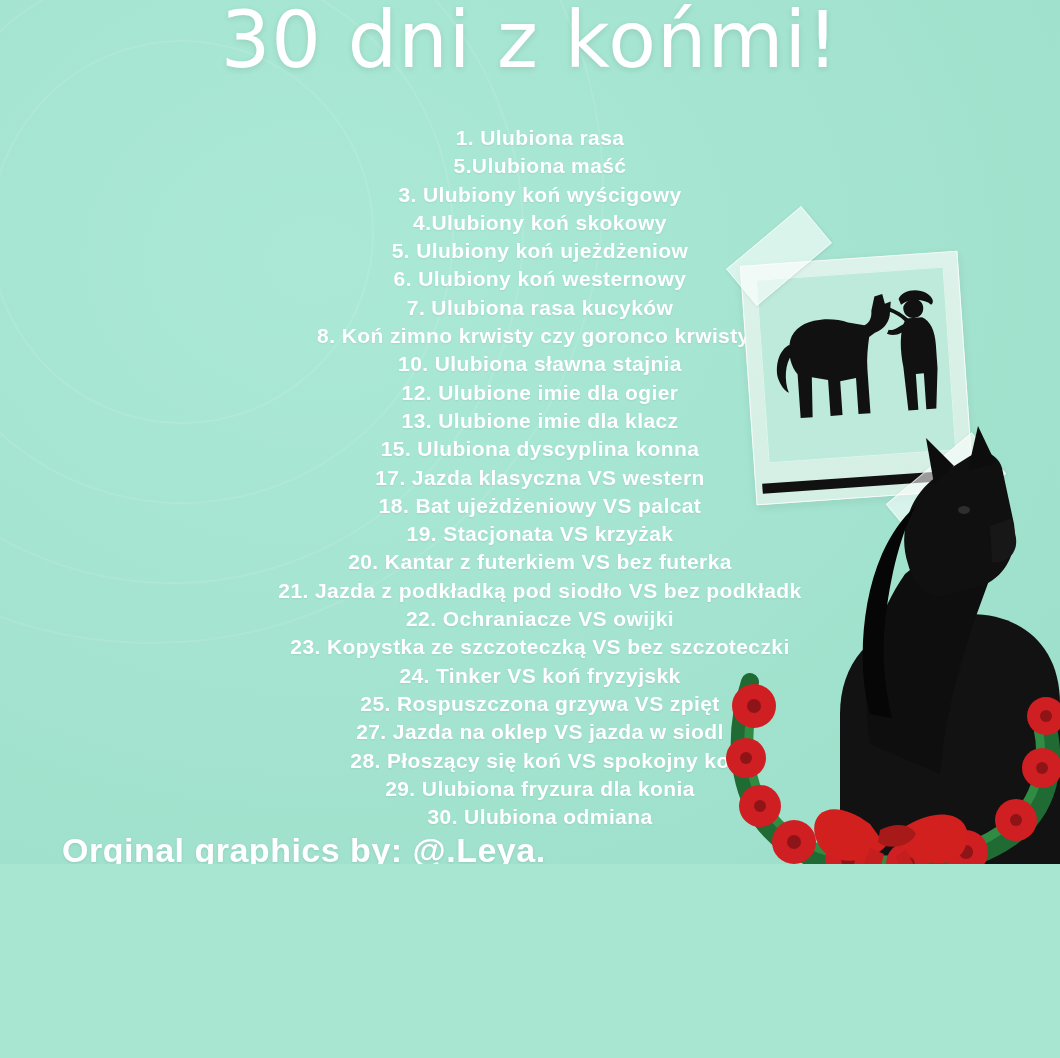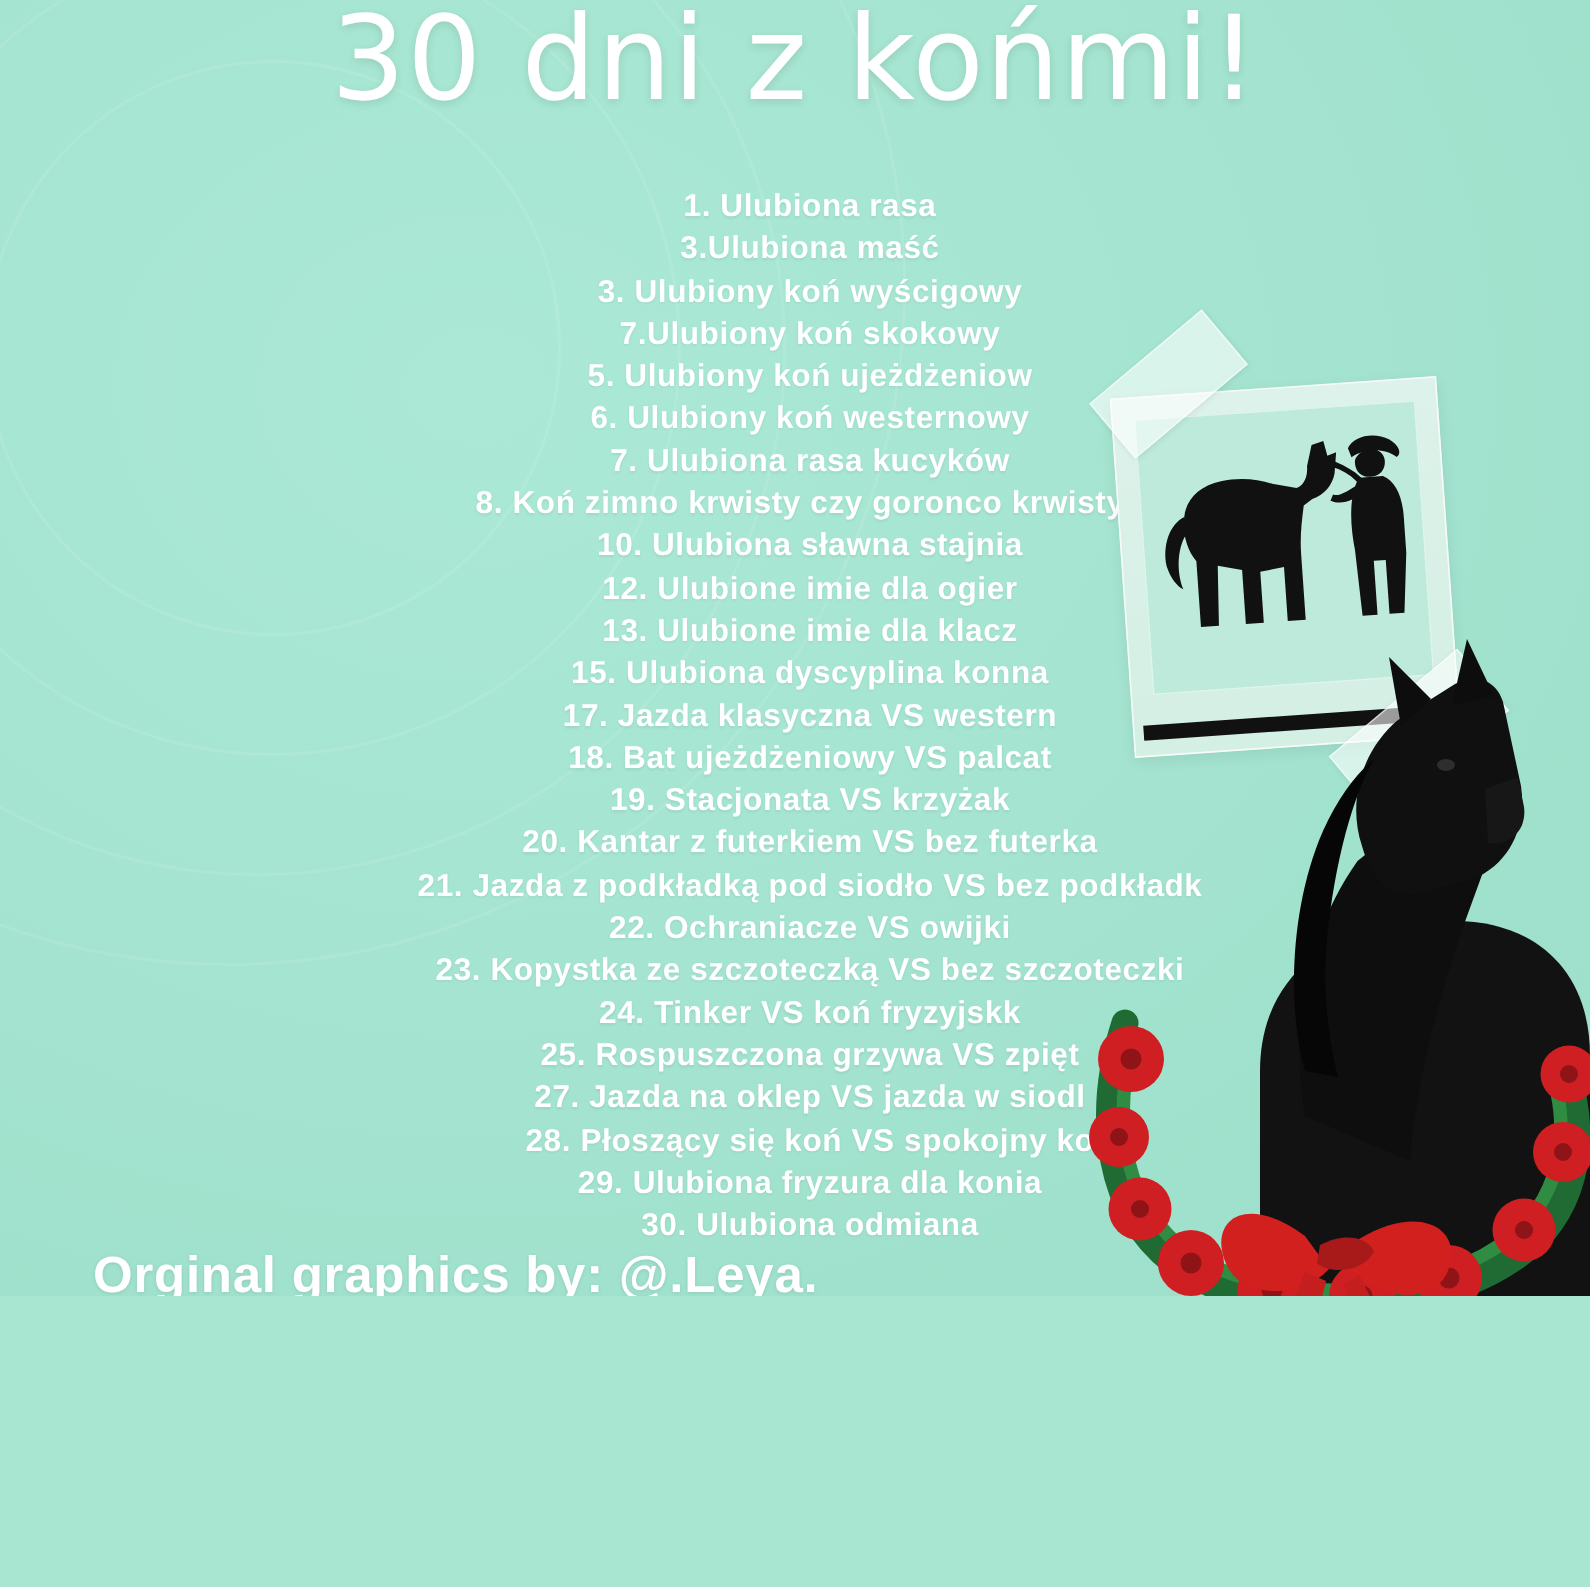--- a/index.html
+++ b/index.html
@@ -131,23 +131,23 @@
 
   <div class="ring r4"></div>
   <div class="ring r1"></div>
   <div class="ring r2"></div>
   <div class="ring r3"></div>
 
   <div id="title">30 dni z końmi!</div>
 
   <ul id="list">
     <li>1. Ulubiona rasa</li>
-    <li>3.Ulubiona maść</li>
+    <li>5.Ulubiona maść</li>
     <li>3. Ulubiony koń wyścigowy</li>
-    <li>7.Ulubiony koń skokowy</li>
+    <li>4.Ulubiony koń skokowy</li>
     <li>5. Ulubiony koń ujeżdżeniow</li>
     <li>6. Ulubiony koń westernowy</li>
     <li>7. Ulubiona rasa kucyków</li>
     <li>8. Koń zimno krwisty czy goronco krwisty?</li>
     <li>10. Ulubiona sławna stajnia</li>
     <li>12. Ulubione imie dla ogier</li>
     <li>13. Ulubione imie dla klacz</li>
     <li>15. Ulubiona dyscyplina konna</li>
     <li>17. Jazda klasyczna VS western</li>
     <li>18. Bat ujeżdżeniowy VS palcat</li>

